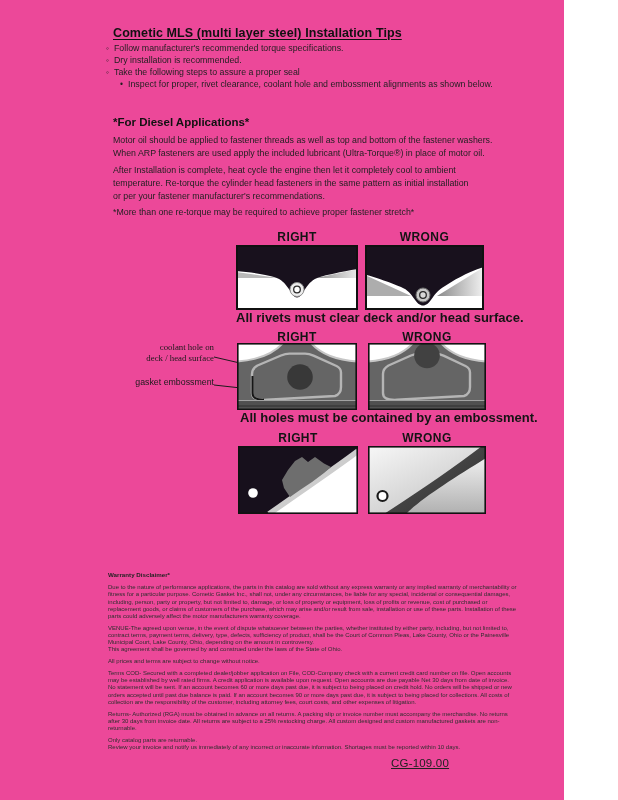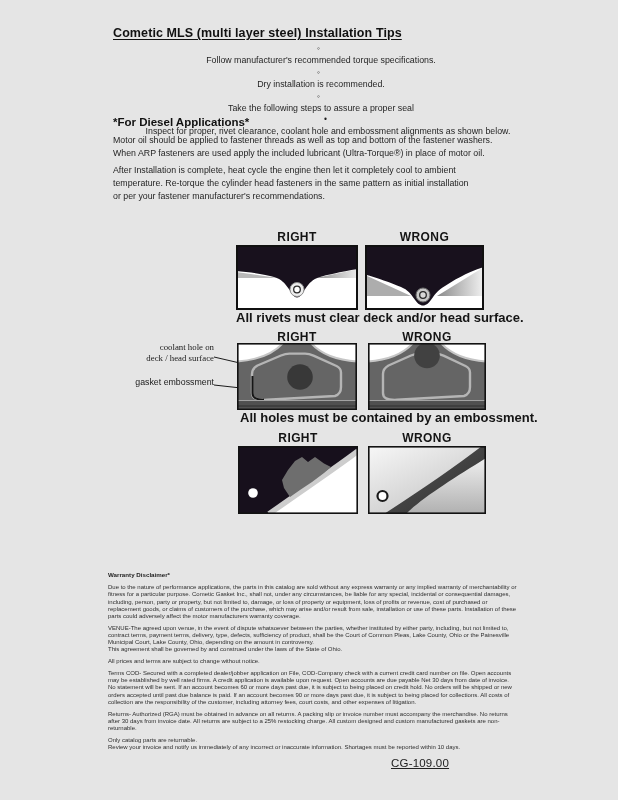--- a/index.html
+++ b/index.html
@@ -1,28 +1,28 @@
 <!DOCTYPE html>
 <html><head>
 <meta charset="utf-8">
 <style>
   html,body{margin:0;padding:0;background:#fff;}
   .page{
-    position:relative;width:618px;height:800px;background:#e5e5e5;overflow:hidden;
+    position:relative;width:564px;height:800px;background:#ec4899;overflow:hidden;
     font-family:"Liberation Sans","DejaVu Sans",sans-serif;color:#1f1f1f;
   }
   .abs{position:absolute;}
   
   .title{
     left:113px;top:26px;font-size:12.5px;font-weight:700;color:#111;
     text-decoration:underline;text-underline-offset:2px;letter-spacing:.1px;
   }
   
   .tips{left:106px;top:43px;width:430px;font-size:8.8px;line-height:11.9px;}
-  .b-row{display:flex;align-items:center;flex-direction:column;}
+  .b-row{display:flex;align-items:flex-end;}
   .b-row.sub{margin-left:14px;}
   .mk{flex:0 0 auto;width:8px;}
   .mk.o::before{content:"\25E6";font-size:8.5px;}
   .mk.f::before{content:"\2022";font-size:8.5px;}
   
   .diesel-head{left:113px;top:116px;font-size:11.5px;font-weight:700;color:#111;}
   .para{font-size:8.8px;line-height:13px;white-space:pre-line;width:424px;}
   .p-oil{left:113px;top:134px;}
   .p-heat{left:113px;top:164px;}
   .p-note{left:113px;top:206px;}
@@ -77,20 +77,21 @@
       <span>Inspect for proper, rivet clearance, coolant hole and embossment alignments as shown below.</span>
     </div>
   </div>
 
   <div class="abs diesel-head">*For Diesel Applications*</div>
   <div class="abs para p-oil">Motor oil should be applied to fastener threads as well as top and bottom of the fastener washers.
 When ARP fasteners are used apply the included lubricant (Ultra-Torque®) in place of motor oil.</div>
   <div class="abs para p-heat">After Installation is complete, heat cycle the engine then let it completely cool to ambient
 temperature. Re-torque the cylinder head fasteners in the same pattern as initial installation
 or per your fastener manufacturer's recommendations.</div>
+  <div class="abs para p-note">*More than one re-torque may be required to achieve proper fastener stretch*</div>
 
   <div class="abs lbl r1r">RIGHT</div>
   <div class="abs lbl r1w">WRONG</div>
 
   <div class="abs pnl p1r">
     <svg viewBox="0 0 122 65" preserveAspectRatio="none">
       <defs>
         <linearGradient id="r1g" x1="0" y1="0" x2="1" y2="0">
           <stop offset="0" stop-color="#909090"></stop>
             <stop offset="1" stop-color="#ececec"></stop>

